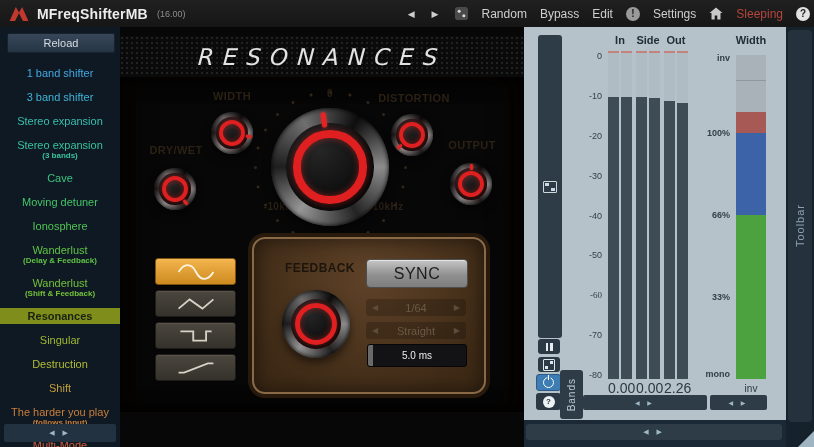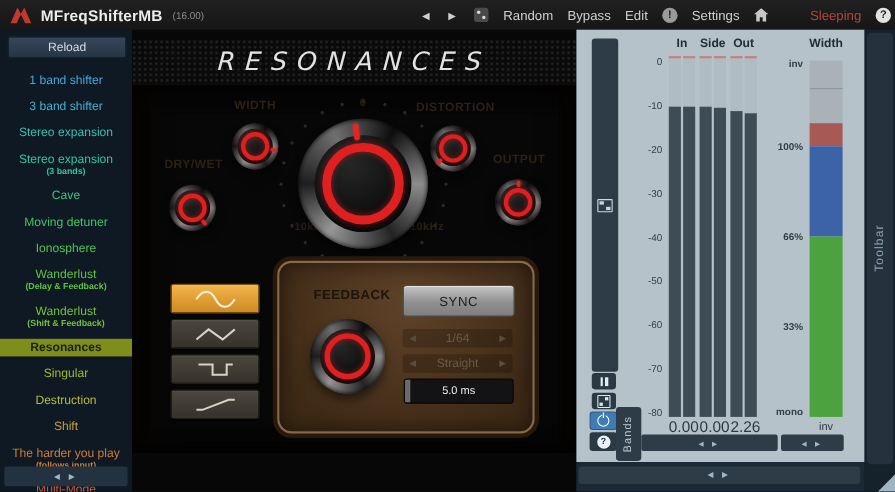--- a/index.html
+++ b/index.html
@@ -8,21 +8,21 @@
   
   .titlebar{position:absolute;left:0;top:0;width:814px;height:27px;background:linear-gradient(#202020,#161616);display:flex;align-items:center;color:#c8c8c8;}
   .tb-left{display:flex;align-items:center;gap:7px;padding-left:8px;}
   .tb-title{font-size:14px;font-weight:bold;color:#ececec;letter-spacing:.2px;}
   .tb-version{font-size:9px;color:#8d8d8d;margin-left:2px;}
   .tb-presets{position:absolute;left:318px;top:0;height:27px;display:flex;align-items:center;gap:6px;font-size:12px;color:#d2d2d2;cursor:default;}
   .tb-right{position:absolute;right:4px;top:0;height:27px;display:flex;align-items:center;gap:13px;font-size:12px;color:#cfcfcf;}
   .tb-arrow{font-size:9px;color:#cfcfcf;padding:0 2px;}
   .circle-ico{display:inline-flex;width:14px;height:14px;border-radius:50%;background:#9a9a9a;color:#1c1c1c;font-size:10px;font-weight:bold;align-items:center;justify-content:center;}
   .help-ico{background:#e2e2e2;}
-  .sleeping{color:#b5453c;margin-left:24px;}
+  .sleeping{color:#b5453c;}
 
   
   .sidebar{position:absolute;left:0;top:27px;width:120px;height:420px;background:#0e1924;}
   .reload-btn{position:absolute;left:7px;top:6px;width:106px;height:18px;background:linear-gradient(#37475a,#263544);border:1px solid #17222c;border-radius:2px;color:#d5dde2;font-size:11px;display:flex;align-items:center;justify-content:center;}
   .preset-list{position:absolute;left:0;top:33px;width:120px;display:flex;flex-direction:column;gap:8px;padding-top:5px;}
   .preset{text-align:center;font-size:11px;line-height:12px;padding:2px 0;cursor:default;}
   .preset .p-sub{font-size:8px;font-weight:bold;line-height:9px;}
   .preset.selected{font-weight:bold;}
   .sidebar-scroll{position:absolute;left:4px;top:397px;width:112px;height:18px;background:#233240;border-radius:2px;color:#9fb8c8;display:flex;align-items:center;justify-content:center;font-size:7px;letter-spacing:3px;}
 
@@ -53,21 +53,21 @@
   
   .waves{position:absolute;left:35px;top:231px;width:81px;display:flex;flex-direction:column;gap:5px;}
   .wave-btn{height:25px;background:linear-gradient(#4b473f,#35322b);border:1px solid #1f1d18;border-radius:3px;box-shadow:inset 0 1px 0 rgba(255,255,255,.08),0 1px 2px rgba(0,0,0,.5);display:flex;align-items:center;justify-content:center;}
   .wave-btn svg{stroke:#d8d2c6;fill:none;stroke-width:2;}
   .wave-btn.on{background:linear-gradient(#f4b54d,#cd8a20);border-color:#7c5410;}
   .wave-btn.on svg{stroke:#fdf4e0;}
 
   
   .inset{position:absolute;left:132px;top:210px;width:230px;height:153px;border-radius:13px;background:radial-gradient(ellipse at 50% 25%,#5f4228,#3e2a16 80%);border:2px solid #8a6a46;box-shadow:0 0 0 4px #271a0d,0 2px 3px rgba(255,220,180,.25),inset 0 0 20px rgba(0,0,0,.55);}
   .fb-label{position:absolute;left:16px;top:22px;width:100px;text-align:center;color:#1d150c;font-size:12px;font-weight:bold;letter-spacing:.4px;}
-  .sync-btn{position:absolute;left:112px;top:20px;width:100px;height:27px;background:linear-gradient(#c6c6c6,#909090 55%,#7e7e7e);border:1px solid #4e4e4e;border-radius:4px;box-shadow:inset 0 1px 0 #e4e4e4;display:flex;align-items:center;justify-content:center;color:#1d1d1d;font-size:12px;letter-spacing:.5px;}
+  .sync-btn{position:absolute;left:112px;top:20px;width:100px;height:27px;background:linear-gradient(#c6c6c6,#909090 55%,#7e7e7e);border:1px solid #4e4e4e;border-radius:4px;box-shadow:inset 0 1px 0 #e4e4e4;display:flex;align-items:center;justify-content:center;color:#1d1d1d;font-size:16px;letter-spacing:.5px;}
   .stepper{position:absolute;left:112px;width:100px;height:17px;background:rgba(0,0,0,.20);border-radius:3px;display:flex;align-items:center;justify-content:space-between;padding:0 6px;box-sizing:border-box;color:#6a5a46;font-size:11px;}
   .stepper .st-arrow{font-size:8px;color:#5c4c3a;}
   .timebox{position:absolute;left:113px;top:105px;width:98px;height:21px;background:#131316;border-radius:3px;border:1px solid #060606;display:flex;align-items:center;justify-content:center;color:#ececec;font-size:10px;overflow:hidden;}
   .timebox::before{content:"";position:absolute;left:0;top:0;bottom:0;width:5px;background:#6a6a6a;}
 
   
   .meters{position:absolute;left:524px;top:27px;width:262px;height:393px;background:#b5c2ca;}
   .vscroll{position:absolute;left:14px;top:8px;width:24px;height:303px;background:#2e3c48;border-radius:3px;display:flex;align-items:center;justify-content:center;}
   .sq-btn{position:absolute;left:14px;width:22px;height:15px;background:#2b3945;border-radius:3px;display:flex;align-items:center;justify-content:center;}
   .sq-btn.power{left:12px;width:25px;height:17px;background:#3d7db3;border:1px solid #2b5a84;box-sizing:border-box;}
@@ -337,21 +337,21 @@
       <span class="vtext">Bands</span>
     </div>
 
     <div class="m-scale">
         <div class="scale-tick" style="top: 5px;">0</div>
         <div class="scale-tick" style="top: 44.875px;">-10</div>
         <div class="scale-tick" style="top: 84.75px;">-20</div>
         <div class="scale-tick" style="top: 124.625px;">-30</div>
         <div class="scale-tick" style="top: 164.5px;">-40</div>
         <div class="scale-tick" style="top: 204.375px;">-50</div>
-        <div class="scale-tick" style="top: 244.25px;">-60</div>
+        <div class="scale-tick" style="top: 244.25px; font-family: Liberation Serif, serif;">-60</div>
         <div class="scale-tick" style="top: 284.125px;">-70</div>
         <div class="scale-tick" style="top: 324px;">-80</div>
       </div>
     <div class="m-cols">
         <div class="m-pair">
           <div class="m-label">In</div>
           <div class="m-bars">
             <div class="m-track">
               <div class="m-fill" style="top: 46.47px;"></div>
             </div>

